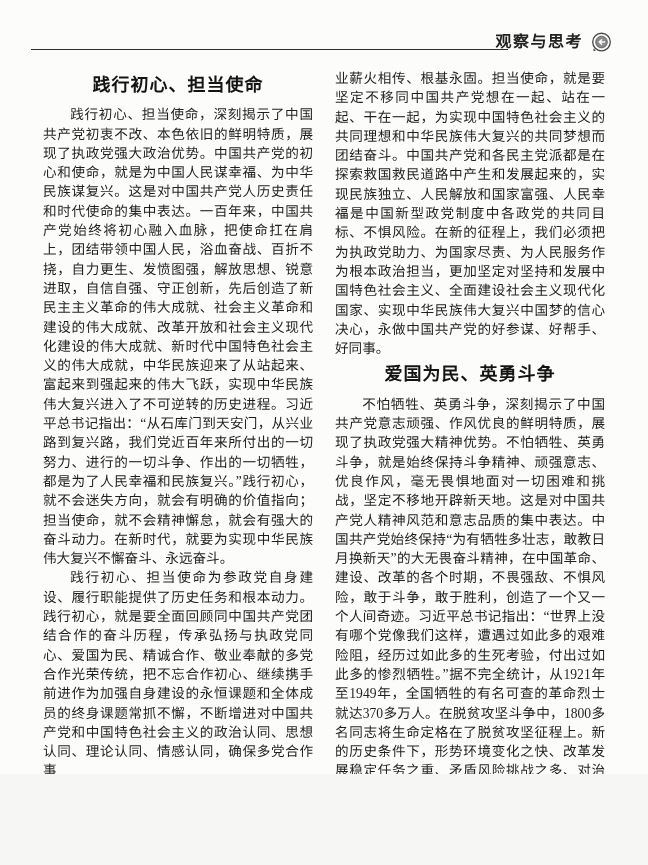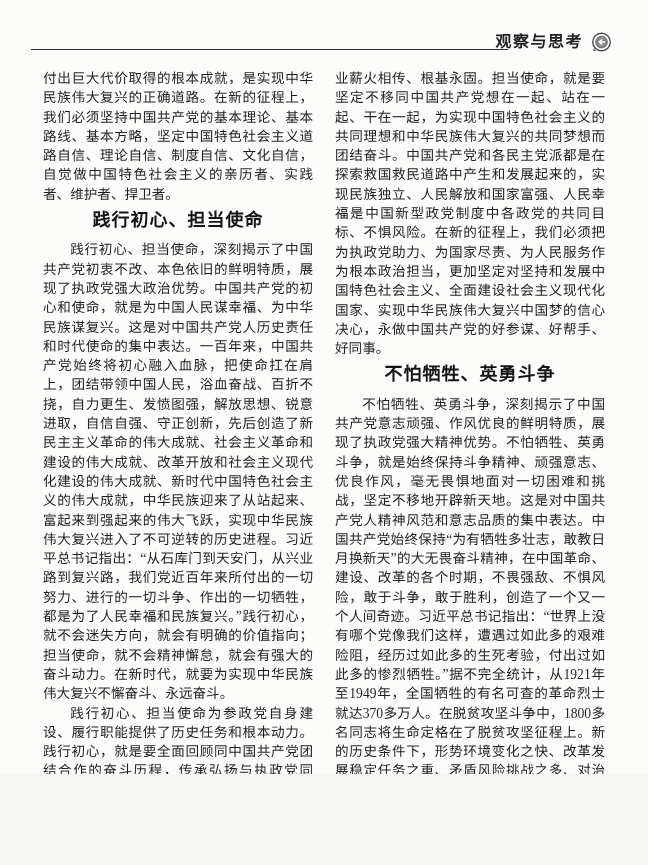--- a/index.html
+++ b/index.html
@@ -70,29 +70,28 @@
       <svg viewBox="0 0 22 22" width="21" height="21">
         <circle cx="11" cy="10.5" r="9.2" fill="none" stroke="#4a4a4a" stroke-width="1.4"></circle>
         <path d="M3.5 17.5 Q2.2 19.6 4.6 19.2" fill="none" stroke="#4a4a4a" stroke-width="1.3"></path>
         <circle cx="11" cy="10.5" r="6.1" fill="#8b8b8b" stroke="#4a4a4a" stroke-width="0.8"></circle>
         <path d="M14.2 10.5 H8.6 M8.6 10.5 l2.6 -2.4 M8.6 10.5 l2.6 2.4" fill="none" stroke="#fcfcfb" stroke-width="1.5" stroke-linecap="round"></path>
       </svg>
     </span>
   </div>
 
   <section class="col col-left">
-    <p>付出巨大代价取得的根本成就，是实现中华民族伟大复兴的正确道路。在新的征程上，我们必须坚持中国共产党的基本理论、基本路线、基本方略，坚定中国特色社会主义道路自信、理论自信、制度自信、文化自信，自觉做中国特色社会主义的亲历者、实践者、维护者、捍卫者。</p>
     <h3>践行初心、担当使命</h3>
     <p class="indent">践行初心、担当使命，深刻揭示了中国共产党初衷不改、本色依旧的鲜明特质，展现了执政党强大政治优势。中国共产党的初心和使命，就是为中国人民谋幸福、为中华民族谋复兴。这是对中国共产党人历史责任和时代使命的集中表达。一百年来，中国共产党始终将初心融入血脉，把使命扛在肩上，团结带领中国人民，浴血奋战、百折不挠，自力更生、发愤图强，解放思想、锐意进取，自信自强、守正创新，先后创造了新民主主义革命的伟大成就、社会主义革命和建设的伟大成就、改革开放和社会主义现代化建设的伟大成就、新时代中国特色社会主义的伟大成就，中华民族迎来了从站起来、富起来到强起来的伟大飞跃，实现中华民族伟大复兴进入了不可逆转的历史进程。习近平总书记指出：“从石库门到天安门，从兴业路到复兴路，我们党近百年来所付出的一切努力、进行的一切斗争、作出的一切牺牲，都是为了人民幸福和民族复兴。”践行初心，就不会迷失方向，就会有明确的价值指向；担当使命，就不会精神懈怠，就会有强大的奋斗动力。在新时代，就要为实现中华民族伟大复兴不懈奋斗、永远奋斗。</p>
     <p class="indent">践行初心、担当使命为参政党自身建设、履行职能提供了历史任务和根本动力。践行初心，就是要全面回顾同中国共产党团结合作的奋斗历程，传承弘扬与执政党同心、爱国为民、精诚合作、敬业奉献的多党合作光荣传统，把不忘合作初心、继续携手前进作为加强自身建设的永恒课题和全体成员的终身课题常抓不懈，不断增进对中国共产党和中国特色社会主义的政治认同、思想认同、理论认同、情感认同，确保多党合作事</p>
   </section>
 
   <section class="col col-right">
     <p>业薪火相传、根基永固。担当使命，就是要坚定不移同中国共产党想在一起、站在一起、干在一起，为实现中国特色社会主义的共同理想和中华民族伟大复兴的共同梦想而团结奋斗。中国共产党和各民主党派都是在探索救国救民道路中产生和发展起来的，实现民族独立、人民解放和国家富强、人民幸福是中国新型政党制度中各政党的共同目标、不惧风险。在新的征程上，我们必须把为执政党助力、为国家尽责、为人民服务作为根本政治担当，更加坚定对坚持和发展中国特色社会主义、全面建设社会主义现代化国家、实现中华民族伟大复兴中国梦的信心决心，永做中国共产党的好参谋、好帮手、好同事。</p>
-    <h3>不怕牺牲、英勇斗争</h3>
+    <h3>爱国为民、英勇斗争</h3>
     <p class="indent">不怕牺牲、英勇斗争，深刻揭示了中国共产党意志顽强、作风优良的鲜明特质，展现了执政党强大精神优势。不怕牺牲、英勇斗争，就是始终保持斗争精神、顽强意志、优良作风，毫无畏惧地面对一切困难和挑战，坚定不移地开辟新天地。这是对中国共产党人精神风范和意志品质的集中表达。中国共产党始终保持“为有牺牲多壮志，敢教日月换新天”的大无畏奋斗精神，在中国革命、建设、改革的各个时期，不畏强敌、不惧风险，敢于斗争，敢于胜利，创造了一个又一个人间奇迹。习近平总书记指出：“世界上没有哪个党像我们这样，遭遇过如此多的艰难险阻，经历过如此多的生死考验，付出过如此多的惨烈牺牲。”据不完全统计，从1921年至1949年，全国牺牲的有名可查的革命烈士就达370多万人。在脱贫攻坚斗争中，1800多名同志将生命定格在了脱贫攻坚征程上。新的历史条件下，形势环境变化之快、改革发展稳定任务之重、矛盾风险挑战之多、对治国理政考验之大前所未有。在进行具有许多新的历史特点的伟大斗争中，必须以越是艰险越向前的精神状态，奋勇搏击、克难攻坚，才能在新征程上创造新业绩。</p>
     <p class="indent">不怕牺牲、英勇斗争为参政党自身建设、履行职能提供了道德律令和实践路径。各民主党派</p>
   </section>
 
   <div class="footer-rule"></div>
   <div class="footer-text">
     <span>2021.10</span><span class="journal">前进论坛</span>
   </div>
   <div class="page-num-box">45</div>
 

